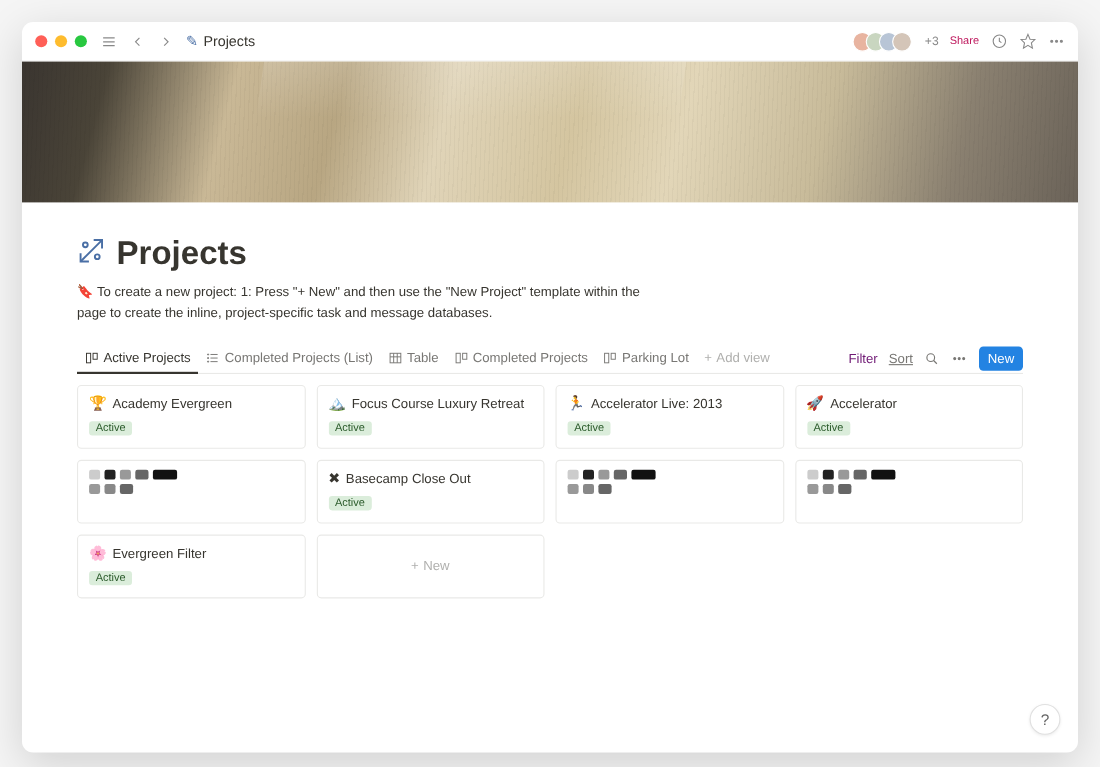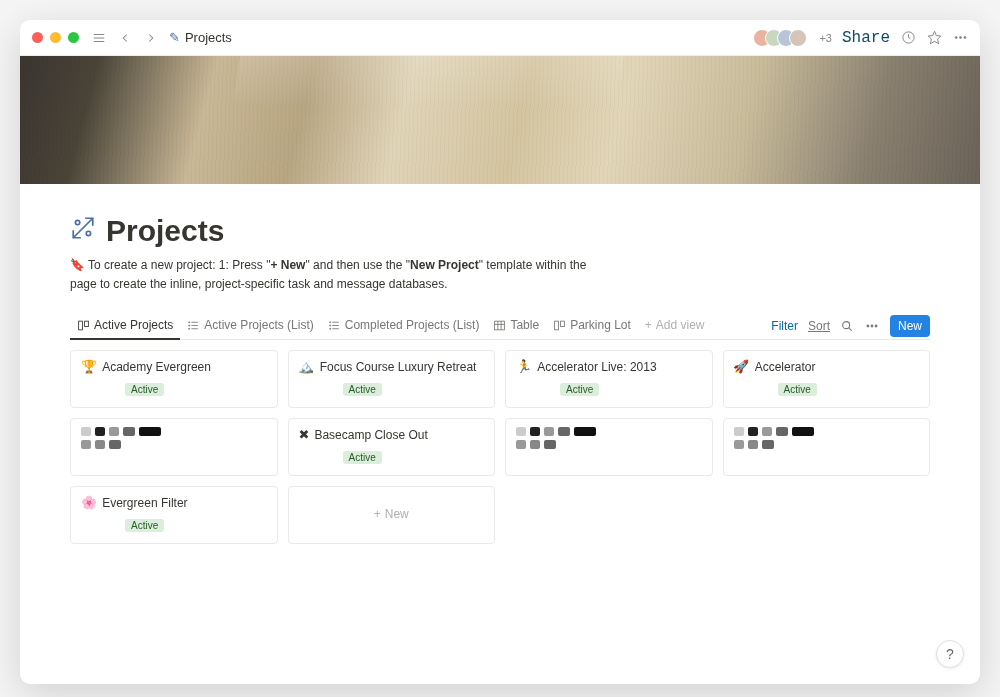--- a/index.html
+++ b/index.html
@@ -15,60 +15,60 @@
 .tb-icon { width: 16px; height: 16px; color: #888; display: flex; align-items: center; justify-content: center; cursor: pointer; }
 .tb-icon svg { width: 14px; height: 14px; stroke: currentColor; fill: none; stroke-width: 1.8; }
 .breadcrumb { display: flex; align-items: center; gap: 5px; font-size: 13px; color: #37352f; }
 .breadcrumb .bc-icon { font-size: 13px; }
 .tb-right { display: flex; align-items: center; gap: 10px; }
 .avatars { display: flex; }
 .avatar { width: 18px; height: 18px; border-radius: 50%; border: 1.5px solid #fff; margin-left: -6px; }
 .avatar:first-child { margin-left: 0; }
 .av1{background:#e8b4a0;} .av2{background:#c9d6c0;} .av3{background:#b8c5d6;} .av4{background:#d4c5b8;}
 .plus-count { font-size: 11px; color: #888; margin-left: 2px; }
-.share-label { font-size: 16px; color: #0c4a6e; cursor: pointer; font-family: Liberation Mono, monospace; }
+.share-label { font-size: 10px; color: #be185d; cursor: pointer; }
 .tb-sm-icon { width: 16px; height: 16px; color: #888; cursor: pointer; display:flex;align-items:center;justify-content:center; }
 .tb-sm-icon svg { width:15px; height:15px; stroke:currentColor; fill:none; stroke-width:1.6; }
 
 
 .cover { height: 128px; background: linear-gradient(105deg,#3a3530 0%,#4a4438 8%,#c9b896 20%,#b8a682 30%,#e0d4b8 40%,#d4c5a0 52%,#e2d6b8 62%,#c8bb9a 75%,#8a8070 88%,#6a6258 100%); position: relative; overflow:hidden; }
 .cover::before { content:''; position:absolute; inset:0; background:repeating-linear-gradient(92deg,transparent 0 3px,rgba(0,0,0,0.03) 3px 4px); }
 .cover::after { content:''; position:absolute; top:0; left:22%; width:40%; height:100%; background:linear-gradient(180deg,rgba(255,255,255,0.15),transparent 40%); transform:skewX(-8deg); }
 
 
 .content { padding: 30px 50px 140px; }
 .page-head { display: flex; align-items: center; gap: 10px; margin-bottom: 8px; }
 .page-icon { font-size: 26px; }
 .page-icon svg { width:26px; height:26px; stroke:#4a6fa5; fill:none; stroke-width:1.6; }
 .page-title { font-size: 30px; font-weight: 700; color: #37352f; }
 .description { font-size: 12px; color: #37352f; line-height: 1.6; max-width: 540px; margin-bottom: 18px; }
-.description strong { font-weight: 700; }
+.description strong { font-weight: 400; }
 .desc-icon { font-size: 12px; }
 
 
 .viewsbar { display: flex; align-items: center; border-bottom: 1px solid #e9e9e7; margin-bottom: 10px; }
 .views-left { display: flex; align-items: center; gap: 0; flex: 1; }
 .view-tab { display: flex; align-items: center; gap: 4px; padding: 6px 7px; font-size: 12px; color: #787774; cursor: pointer; border-bottom: 2px solid transparent; margin-bottom: -1px; white-space:nowrap; }
 .view-tab.active { color: #37352f; border-bottom-color: #37352f; font-weight: 500; }
 .view-tab .vi { width:13px; height:13px; display:inline-flex; }
 .view-tab .vi svg { width:13px;height:13px; stroke:currentColor; fill:none; stroke-width:1.6; }
 .add-view { color: #b0b0ae; }
 .views-right { display: flex; align-items: center; gap: 10px; }
-.vr-link { font-size: 12px; color: #0369a1; cursor: pointer; }
+.vr-link { font-size: 12px; color: #701a75; cursor: pointer; }
 .vr-text { font-size: 12px; color: #787774; cursor: pointer; text-decoration: underline; }
 .vr-icon { width:15px;height:15px;color:#787774;cursor:pointer;display:flex;align-items:center;justify-content:center; }
 .vr-icon svg{width:14px;height:14px;stroke:currentColor;fill:none;stroke-width:1.8;}
 .new-btn { background:#2383e2; color:#fff; font-size:12px; font-weight:500; padding:4px 8px; border-radius:4px; display:flex; align-items:center; gap:6px; cursor:pointer; }
 
 
 .gallery { display: grid; grid-template-columns: repeat(4, 1fr); gap: 10px; }
 .card { border: 1px solid #e9e9e7; border-radius: 4px; padding: 8px 10px 10px; min-height: 42px; cursor: pointer; background:#fff; }
 .card-title { font-size: 12px; color: #37352f; display: flex; align-items: center; gap: 5px; margin-bottom: 5px; }
 .card-title .ci { font-size: 13px; }
-.tag { display: inline-block; font-size: 10px; padding: 1px 6px; border-radius: 3px; background: #dbeddb; color: #2a5a2a; margin-left: 44px; }
+.tag { display: inline-block; font-size: 10px; padding: 1px 6px; border-radius: 3px; background: #dbeddb; color: #2a5a2a; }
 .blurred { display:flex; flex-direction:column; gap:4px; }
 .blur-line { display:flex; gap:4px; align-items:center; }
 .bb { height:9px; border-radius:2px; }
 .bw1{width:10px;background:#ccc;} .bw2{width:10px;background:#999;} .bw3{width:10px;background:#222;} .bw4{width:12px;background:#666;} .bw5{width:22px;background:#111;} .bw6{width:10px;background:#888;}
 .card.new-card { display:flex; align-items:center; justify-content:center; color:#b0b0ae; font-size:12px; gap:4px; border-style:solid; min-height:56px; }
 
 
 .help-btn { position:absolute; bottom:16px; right:16px; width:28px; height:28px; border-radius:50%; border:1px solid #e0e0e0; background:#fff; display:flex; align-items:center; justify-content:center; font-size:14px; color:#666; cursor:pointer; box-shadow:0 1px 3px rgba(0,0,0,0.08); }
 </style>
 </head>
@@ -170,45 +170,41 @@
             <span class="vi">
               <svg viewBox="0 0 24 24">
                 <line x1="8" y1="6" x2="20" y2="6"></line>
                 <line x1="8" y1="12" x2="20" y2="12"></line>
                 <line x1="8" y1="18" x2="20" y2="18"></line>
                 <circle cx="4" cy="6" r="1" fill="currentColor"></circle>
                 <circle cx="4" cy="12" r="1" fill="currentColor"></circle>
                 <circle cx="4" cy="18" r="1" fill="currentColor"></circle>
               </svg>
             </span>
-            <span>Active Projects (List)</span>
-          </div>
-          <div class="view-tab">
-            <span class="vi">
-              <svg viewBox="0 0 24 24">
-                <line x1="8" y1="6" x2="20" y2="6"></line>
-                <line x1="8" y1="12" x2="20" y2="12"></line>
-                <line x1="8" y1="18" x2="20" y2="18"></line>
-                <circle cx="4" cy="6" r="1" fill="currentColor"></circle>
-                <circle cx="4" cy="12" r="1" fill="currentColor"></circle>
-                <circle cx="4" cy="18" r="1" fill="currentColor"></circle>
-              </svg>
-            </span>
             <span>Completed Projects (List)</span>
           </div>
           <div class="view-tab">
             <span class="vi">
               <svg viewBox="0 0 24 24">
                 <rect x="3" y="4" width="18" height="16"></rect>
                 <line x1="3" y1="10" x2="21" y2="10"></line>
                 <line x1="9" y1="4" x2="9" y2="20"></line>
                 <line x1="15" y1="4" x2="15" y2="20"></line>
               </svg>
             </span>
             <span>Table</span>
+          </div>
+          <div class="view-tab">
+            <span class="vi">
+              <svg viewBox="0 0 24 24">
+                <rect x="3" y="4" width="7" height="16"></rect>
+                <rect x="14" y="4" width="7" height="10"></rect>
+              </svg>
+            </span>
+            <span>Completed Projects</span>
           </div>
           <div class="view-tab">
             <span class="vi">
               <svg viewBox="0 0 24 24">
                 <rect x="3" y="4" width="7" height="16"></rect>
                 <rect x="14" y="4" width="7" height="10"></rect>
               </svg>
             </span>
             <span>Parking Lot</span>
           </div>

